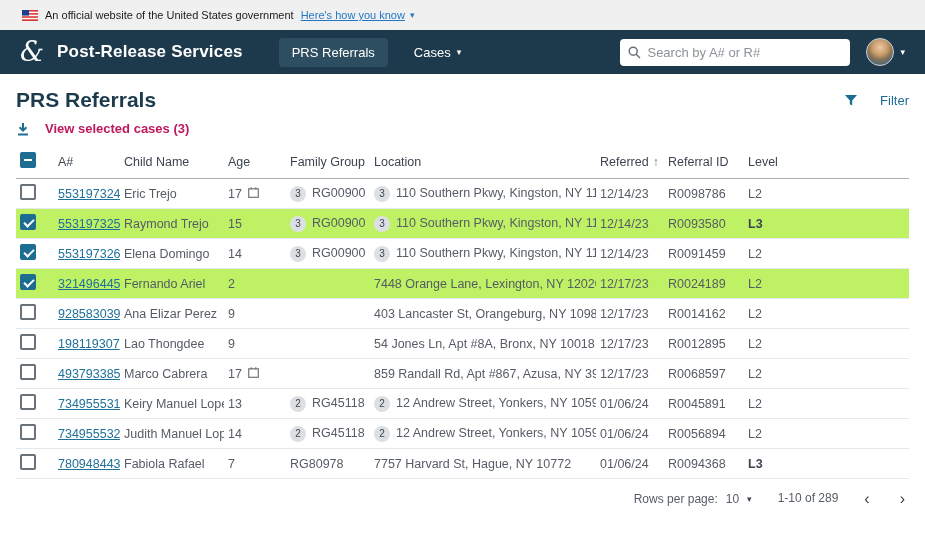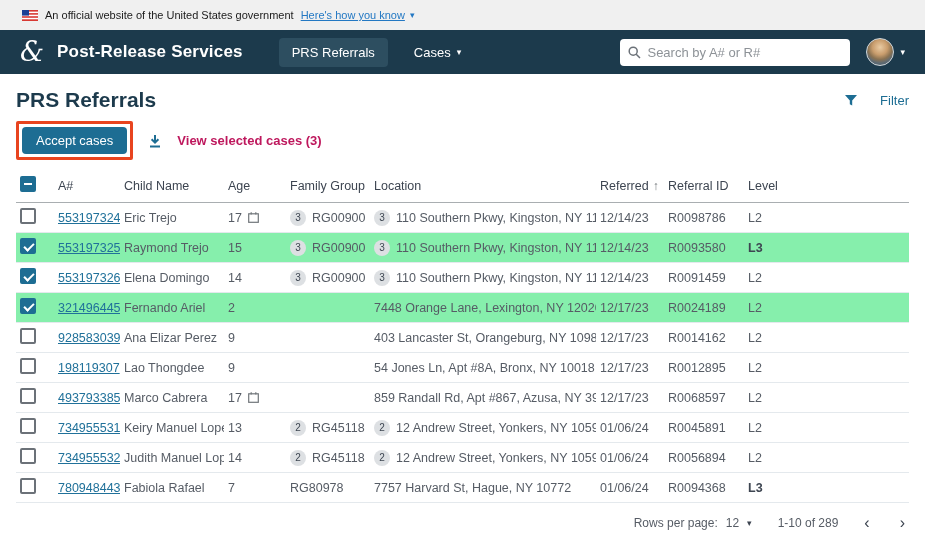--- a/index.html
+++ b/index.html
@@ -51,40 +51,40 @@
 
   
   table { width:100%; border-collapse:collapse; margin-top:10px; table-layout:fixed; }
   col.c-check{width:38px} col.c-anum{width:66px} col.c-name{width:104px}
   col.c-age{width:62px} col.c-fg{width:84px} col.c-loc{width:226px}
   col.c-ref{width:68px} col.c-rid{width:80px} col.c-lvl{width:auto}
   thead td { font-size:12.5px; color:#3d4551; padding:6px 4px 7px 4px;
              border-bottom:1px solid #a9aeb1; white-space:nowrap; }
   tbody td { font-size:12.5px; color:#565c65; padding:0 4px; height:30px;
              border-bottom:1px solid #e4e9ed; white-space:nowrap; overflow:hidden; }
-  tbody tr.shaded { background:#86efac; }
+  tbody tr.shaded { background:#bef264; }
   .anum { color:#20719a; text-decoration:underline; cursor:pointer; }
-  .cellflex { display:flex; align-items:center; gap:6px; }
+  .cellflex { display:flex; gap:6px; }
   .badge { width:16px; height:16px; border-radius:50%; background:#dde0e3; color:#3d4551;
            font-size:10px; display:inline-flex; align-items:center; justify-content:center;
            flex:0 0 auto; }
   .lvl.bold { font-weight:700; color:#3d4551; }
   .sort-arrow { color:#71767a; font-size:12px; margin-left:4px; }
 
   
   .cb { width:16px; height:16px; border:2px solid #6b7178; border-radius:2px;
         background:#fff; display:inline-block; position:relative; cursor:pointer; }
   .cb.checked, .cb.indeterminate { background:#1d6d93; border-color:#1d6d93; }
   .cb.checked::after { content:""; position:absolute; left:4px; top:1px; width:4px; height:8px;
         border:solid #fff; border-width:0 2px 2px 0; transform:rotate(45deg); }
   .cb.indeterminate::after { content:""; position:absolute; left:2px; top:5px; width:8px; height:2px;
         background:#fff; }
 
   
-  .pagination { display:flex; align-items:center; justify-content:flex-end;
+  .pagination { display:flex; justify-content:flex-end;
                 gap:26px; margin-top:12px; font-size:12px; color:#565c65; padding-right:4px; }
   .rpp { display:flex; align-items:center; gap:8px; cursor:pointer; }
   .rpp .caret-down { color:#3d4551; }
   .page-chevrons { display:flex; gap:30px; font-size:16px; color:#3d4551; }
   .page-chevrons span { cursor:pointer; line-height:1; }
 
   svg { display:block; }
 </style>
 </head>
 <body>
@@ -133,23 +133,20 @@
     <h1>PRS Referrals</h1>
     <span class="filter-link">
       <svg width="12" height="11" viewBox="0 0 12 11">
         <polygon points="0,0 12,0 7.2,5.4 7.2,10.6 4.8,9.2 4.8,5.4" fill="#1d6d93"></polygon>
       </svg>
       <span>Filter</span>
     </span>
   </div>
 
   <div class="toolbar">
-    <span class="annotation-box">
-      <button class="accept-btn">Accept cases</button>
-    </span>
     <button class="dl-btn">
       <svg width="14" height="14" viewBox="0 0 14 14">
         <g stroke="#1d6d93" stroke-width="2" fill="none">
           <line x1="7" y1="1" x2="7" y2="8"></line>
           <polyline points="3.6,5.2 7,8.6 10.4,5.2"></polyline>
           <line x1="2" y1="12.5" x2="12" y2="12.5"></line>
         </g>
       </svg>
     </button>
     <span class="view-link">View selected cases (3)</span>
@@ -450,21 +447,21 @@
     <td>01/06/24</td>
     <td>R0094368</td>
     <td class="lvl bold">L3</td>
   </tr>
       </tbody>
   </table>
 
   <div class="pagination">
     <span class="rpp">
       <span>Rows per page:</span>
-      <span>12</span>
+      <span>10</span>
       <span class="caret-down">▾</span>
     </span>
     <span>1-10 of 289</span>
     <span class="page-chevrons">
       <span>‹</span>
       <span>›</span>
     </span>
   </div>
 </main>
 

